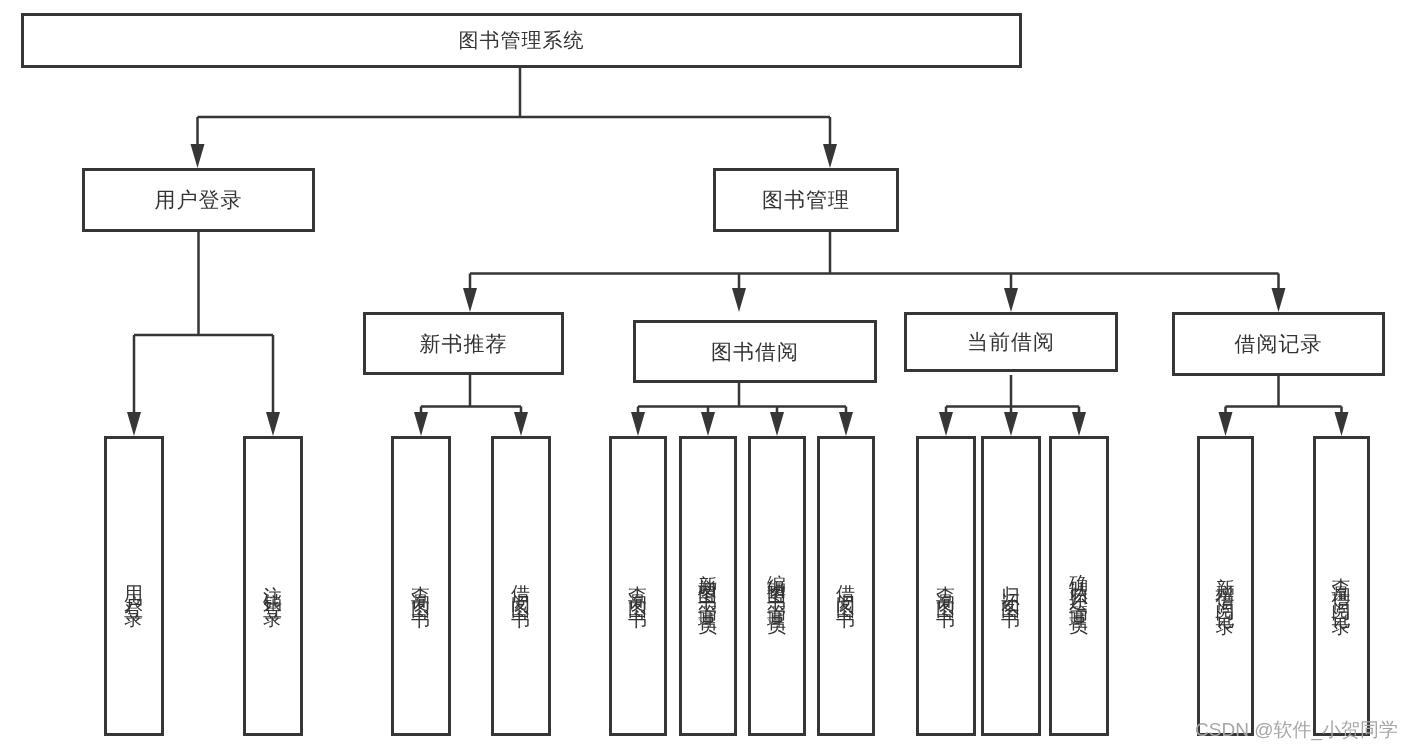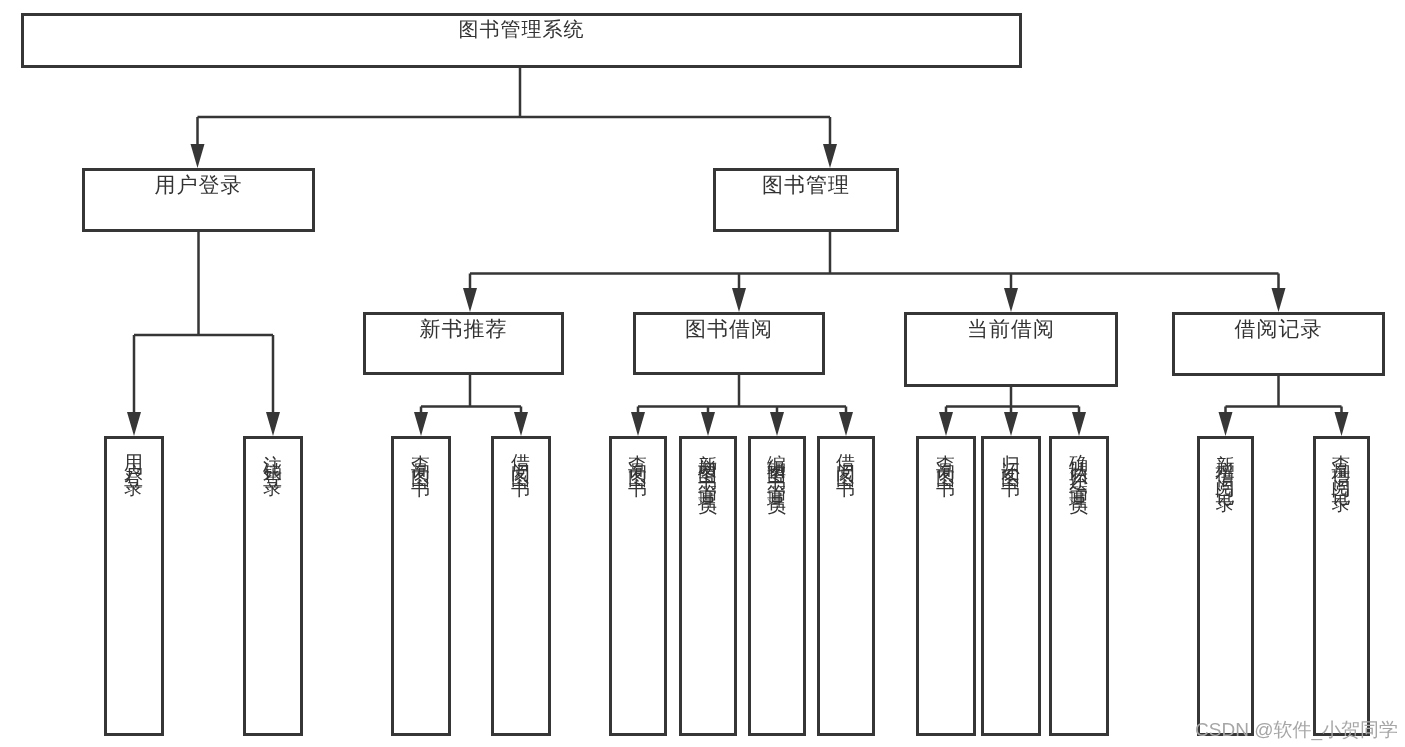--- a/index.html
+++ b/index.html
@@ -17,20 +17,21 @@
     left: 0; top: 0;
     width: 1405px; height: 747px;
     z-index: 0;
   }
   .box {
     position: absolute;
     box-sizing: border-box;
     border: 3px solid #363636;
     background: #ffffff;
     display: flex;
+    align-items: center;
     justify-content: center;
     z-index: 1;
   }
   .hlabel {
     font-size: 21px;
     letter-spacing: 1px;
     white-space: nowrap;
   }
   .root-box .hlabel { font-size: 20px; }
   .leaf { top: 436px; height: 300px; }
@@ -105,24 +106,24 @@
   <div class="box" style="left:82px; top:168px; width:233px; height:64px;">
     <span class="hlabel">用户登录</span>
   </div>
   <div class="box" style="left:713px; top:168px; width:186px; height:64px;">
     <span class="hlabel">图书管理</span>
   </div>
 
   <div class="box" style="left:363px; top:312px; width:201px; height:63px;">
     <span class="hlabel">新书推荐</span>
   </div>
-  <div class="box" style="left:633px; top:312px; width:192px; height:63px;">
+  <div class="box" style="left:633px; top:320px; width:244px; height:63px;">
     <span class="hlabel">图书借阅</span>
   </div>
-  <div class="box" style="left:904px; top:312px; width:214px; height:75px;">
+  <div class="box" style="left:904px; top:312px; width:214px; height:60px;">
     <span class="hlabel">当前借阅</span>
   </div>
   <div class="box" style="left:1172px; top:312px; width:213px; height:64px;">
     <span class="hlabel">借阅记录</span>
   </div>
 
   <div class="box leaf" style="left:104px; width:60px;">
     <span class="vtext">用户登录</span>
   </div>
   <div class="box leaf" style="left:243px; width:60px;">

